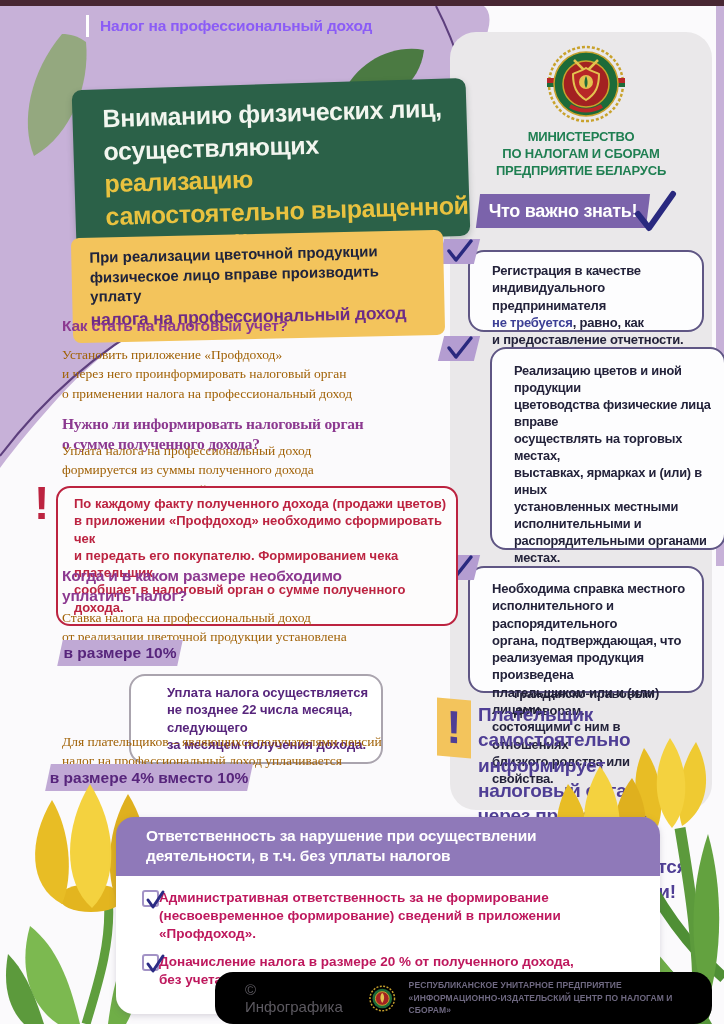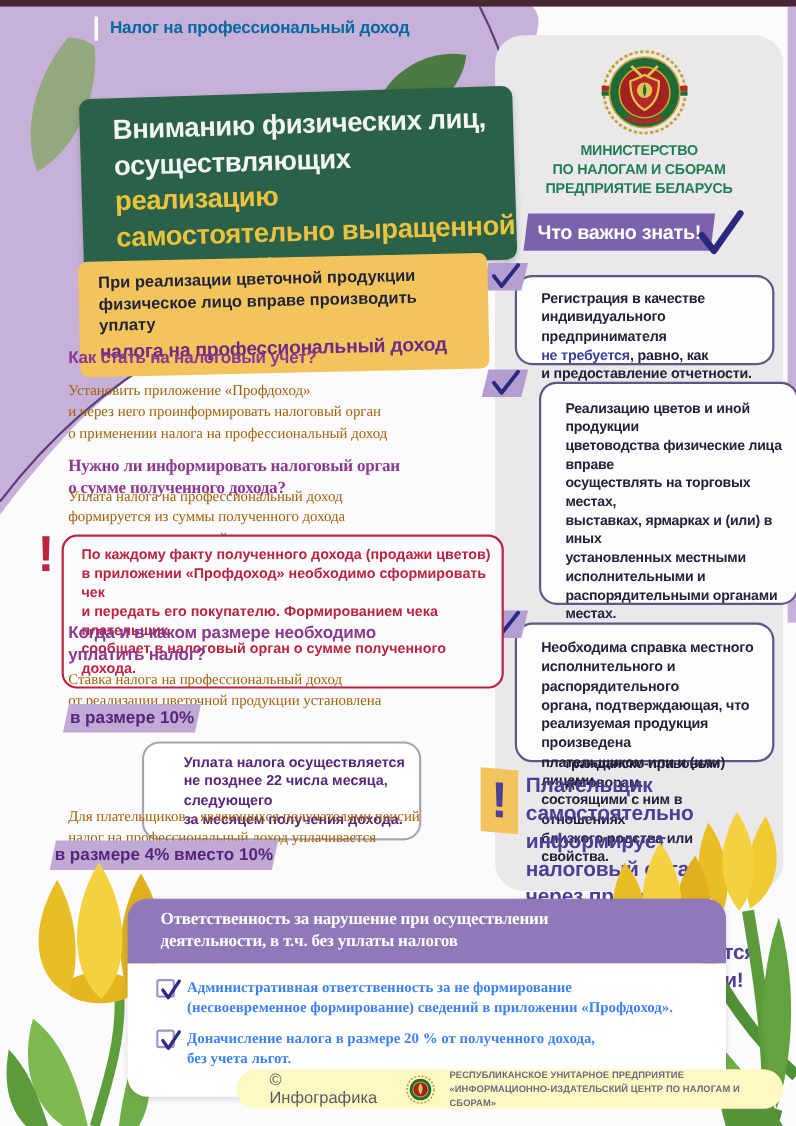--- a/index.html
+++ b/index.html
@@ -8,21 +8,21 @@
   #page{ position:relative; width:724px; height:1024px; background:#fbfafc; overflow:hidden; margin:0 auto; }
   .abs{ position:absolute; }
   .pre{ white-space:pre-line; }
 
   .top-strip{ left:0; top:0; width:724px; height:6px; background:#482733; z-index:10; }
   .right-strip{ left:716px; top:6px; width:8px; height:560px; background:#c7b1d8; z-index:0; }
   #bg-decor{ left:0; top:0; z-index:0; }
 
   .header-tag{ left:86px; top:15px; z-index:11; display:flex; align-items:center; }
   .header-tag .bar{ width:3px; height:22px; background:#ffffff; }
-  .header-tag .txt{ margin-left:11px; color:#0369a1; font-size:15.5px; font-weight:bold; letter-spacing:-0.2px; }
+  .header-tag .txt{ margin-left:11px; color:#8b5cf6; font-size:15.5px; font-weight:bold; letter-spacing:-0.2px; }
 
   .panel{ left:450px; top:32px; width:262px; height:778px; background:#eae8ea; border-radius:26px; z-index:1; }
 
   .green-box{ left:74px; top:84px; width:394px; height:158px; background:#2b6148; border-radius:10px;
     transform:rotate(-1.8deg); z-index:3; padding:13px 0 0 30px; box-shadow:0 3px 6px rgba(40,60,50,.25);
     font-weight:bold; font-size:25px; line-height:1.30; letter-spacing:-0.4px; }
   .green-box .w{ color:#f2f6ef; } .green-box .y{ color:#e9c23f; }
   .green-box .l4{ font-size:28px; }
 
   .intro-box{ left:72px; top:234px; width:372px; background:#f3c45c; border-radius:8px; transform:rotate(-1.3deg);
@@ -61,30 +61,30 @@
   .kbox .hl{ color:#3c3f95;text-align:center; }
   .tag{ width:36px; height:25px; background:#b49dd1; transform:skewX(-14deg); z-index:3; }
   .tag svg{ transform:skewX(14deg); overflow:visible; }
   #tag1{ left:441px; top:239px; } #tag2{ left:441px; top:336px; } #tag3{ left:441px; top:555px; }
 
   .pension-mark{ left:437px; top:699px; width:34px; height:58px; background:#f3c45c; transform:skewY(5deg);
     z-index:2; text-align:center; color:#4f3e95; font-size:46px; font-weight:bold; line-height:56px; }
   .pension-text{ left:478px; top:702px; width:210px; color:#4f3e95; font-size:19px; font-weight:bold;
     line-height:1.33; z-index:3; letter-spacing:-0.2px; }
 
-  .resp{ left:116px; top:817px; width:544px; z-index:6; filter:drop-shadow(0 2px 3px rgba(80,70,100,.2));font-family:Liberation Serif, serif; }
+  .resp{ left:116px; top:817px; width:544px; z-index:6; filter:drop-shadow(0 2px 3px rgba(80,70,100,.2)); }
   .resp-head{ background:#8f79b9; border-radius:18px 18px 0 0; padding:9px 8px 10px 30px; color:#ffffff;
     font-size:15.5px; font-weight:bold; line-height:1.3; letter-spacing:-0.2px; }
   .resp-body{ background:#ffffff; border-radius:0 0 18px 18px; padding:13px 6px 12px 26px; }
-  .resp-item{ display:flex; gap:11px; margin-bottom:10px; color:#3b82f6; font-size:13.5px; font-weight:bold; line-height:1.32; }
+  .resp-item{ display:flex; margin-bottom:10px; color:#be185d; font-size:13.5px; font-weight:bold; line-height:1.32; }
   .resp-item:last-child{ margin-bottom:14px; }
   .cbx{ flex:0 0 17px; width:17px; height:17px; border:2px solid #a393c6; border-radius:3px; position:relative; margin-top:1px; }
   .cbx svg{ position:absolute; left:1px; top:-4px; overflow:visible; }
 
-  .footer-bar{ left:215px; top:972px; width:497px; height:36px; background:#fef9c3; border-radius:18px; z-index:7;
+  .footer-bar{ left:215px; top:972px; width:497px; height:52px; background:#000000; border-radius:18px; z-index:7;
     display:flex; align-items:center; padding-left:30px; gap:13px; }
   .copyright{ color:#5c5960; font-size:15px; }
   .publisher{ color:#6e6880; font-size:8.5px; font-weight:bold; line-height:1.5; letter-spacing:0.1px; }
 
   .tulip{ z-index:5; }
 </style>
 </head>
 <body>
 
 <div id="page">

